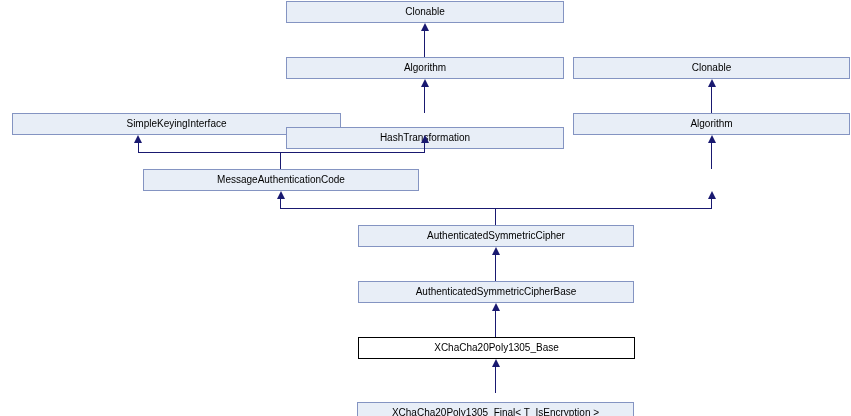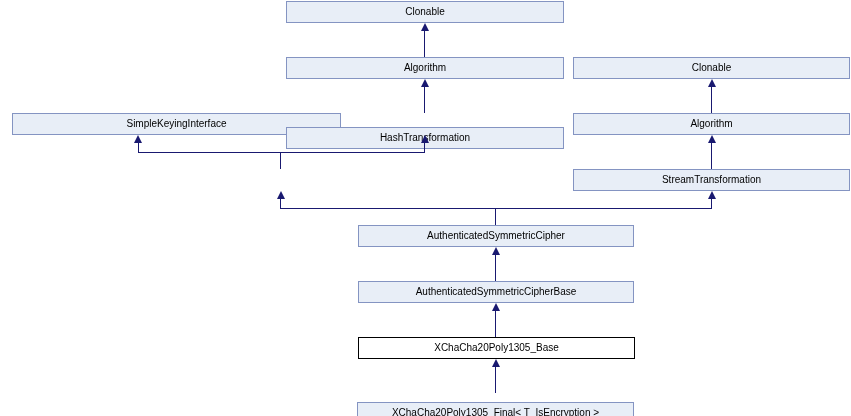--- a/index.html
+++ b/index.html
@@ -93,21 +93,21 @@
 <body>
 
 <div id="stage">
 
   <div class="node p1">Clonable</div>
   <div class="node p2">Algorithm</div>
   <div class="node p3">Clonable</div>
   <div class="node p4">SimpleKeyingInterface</div>
   <div class="node p5">HashTransformation</div>
   <div class="node p6">Algorithm</div>
-  <div class="node p8">StreamTransformation</div>
+  <div class="node p7">MessageAuthenticationCode</div>
   <div class="node p10">AuthenticatedSymmetricCipherBase</div>
   <div class="node p9">AuthenticatedSymmetricCipher</div>
   <div class="node p11 current">XChaCha20Poly1305_Base</div>
   <div class="node p12">XChaCha20Poly1305_Final&lt; T_IsEncryption &gt;</div>
 
   <div class="arw e1a"></div>
   <div class="vline e1l"></div>
 
   <div class="arw e2a"></div>
   <div class="vline e2l"></div>

